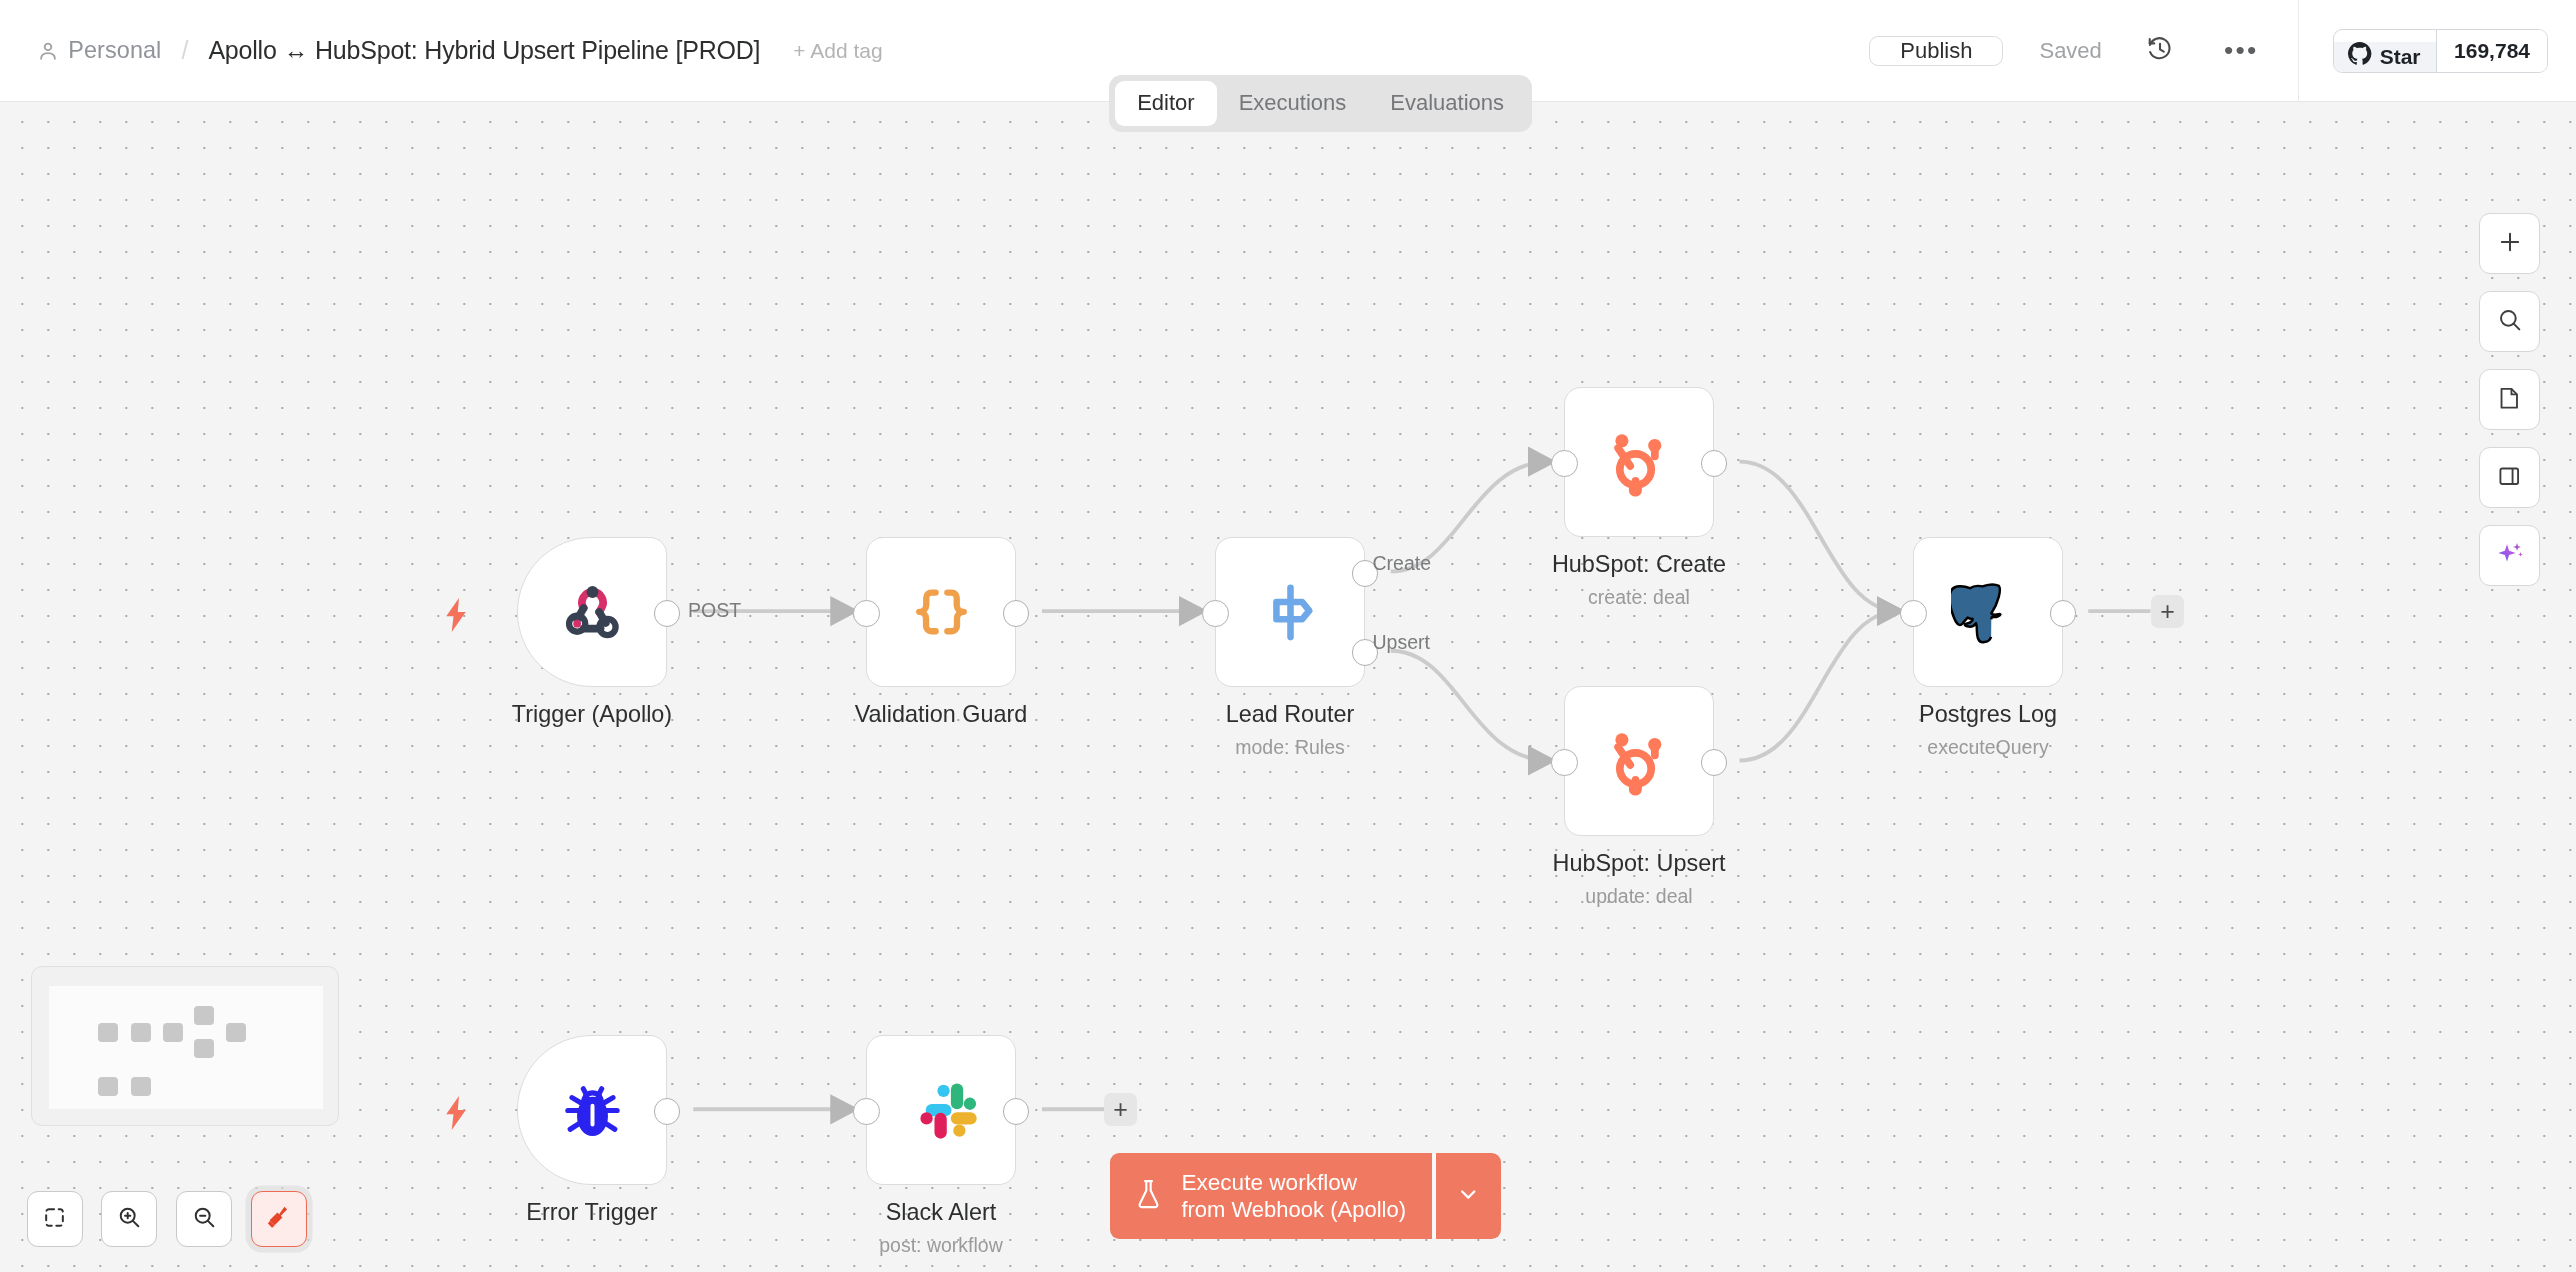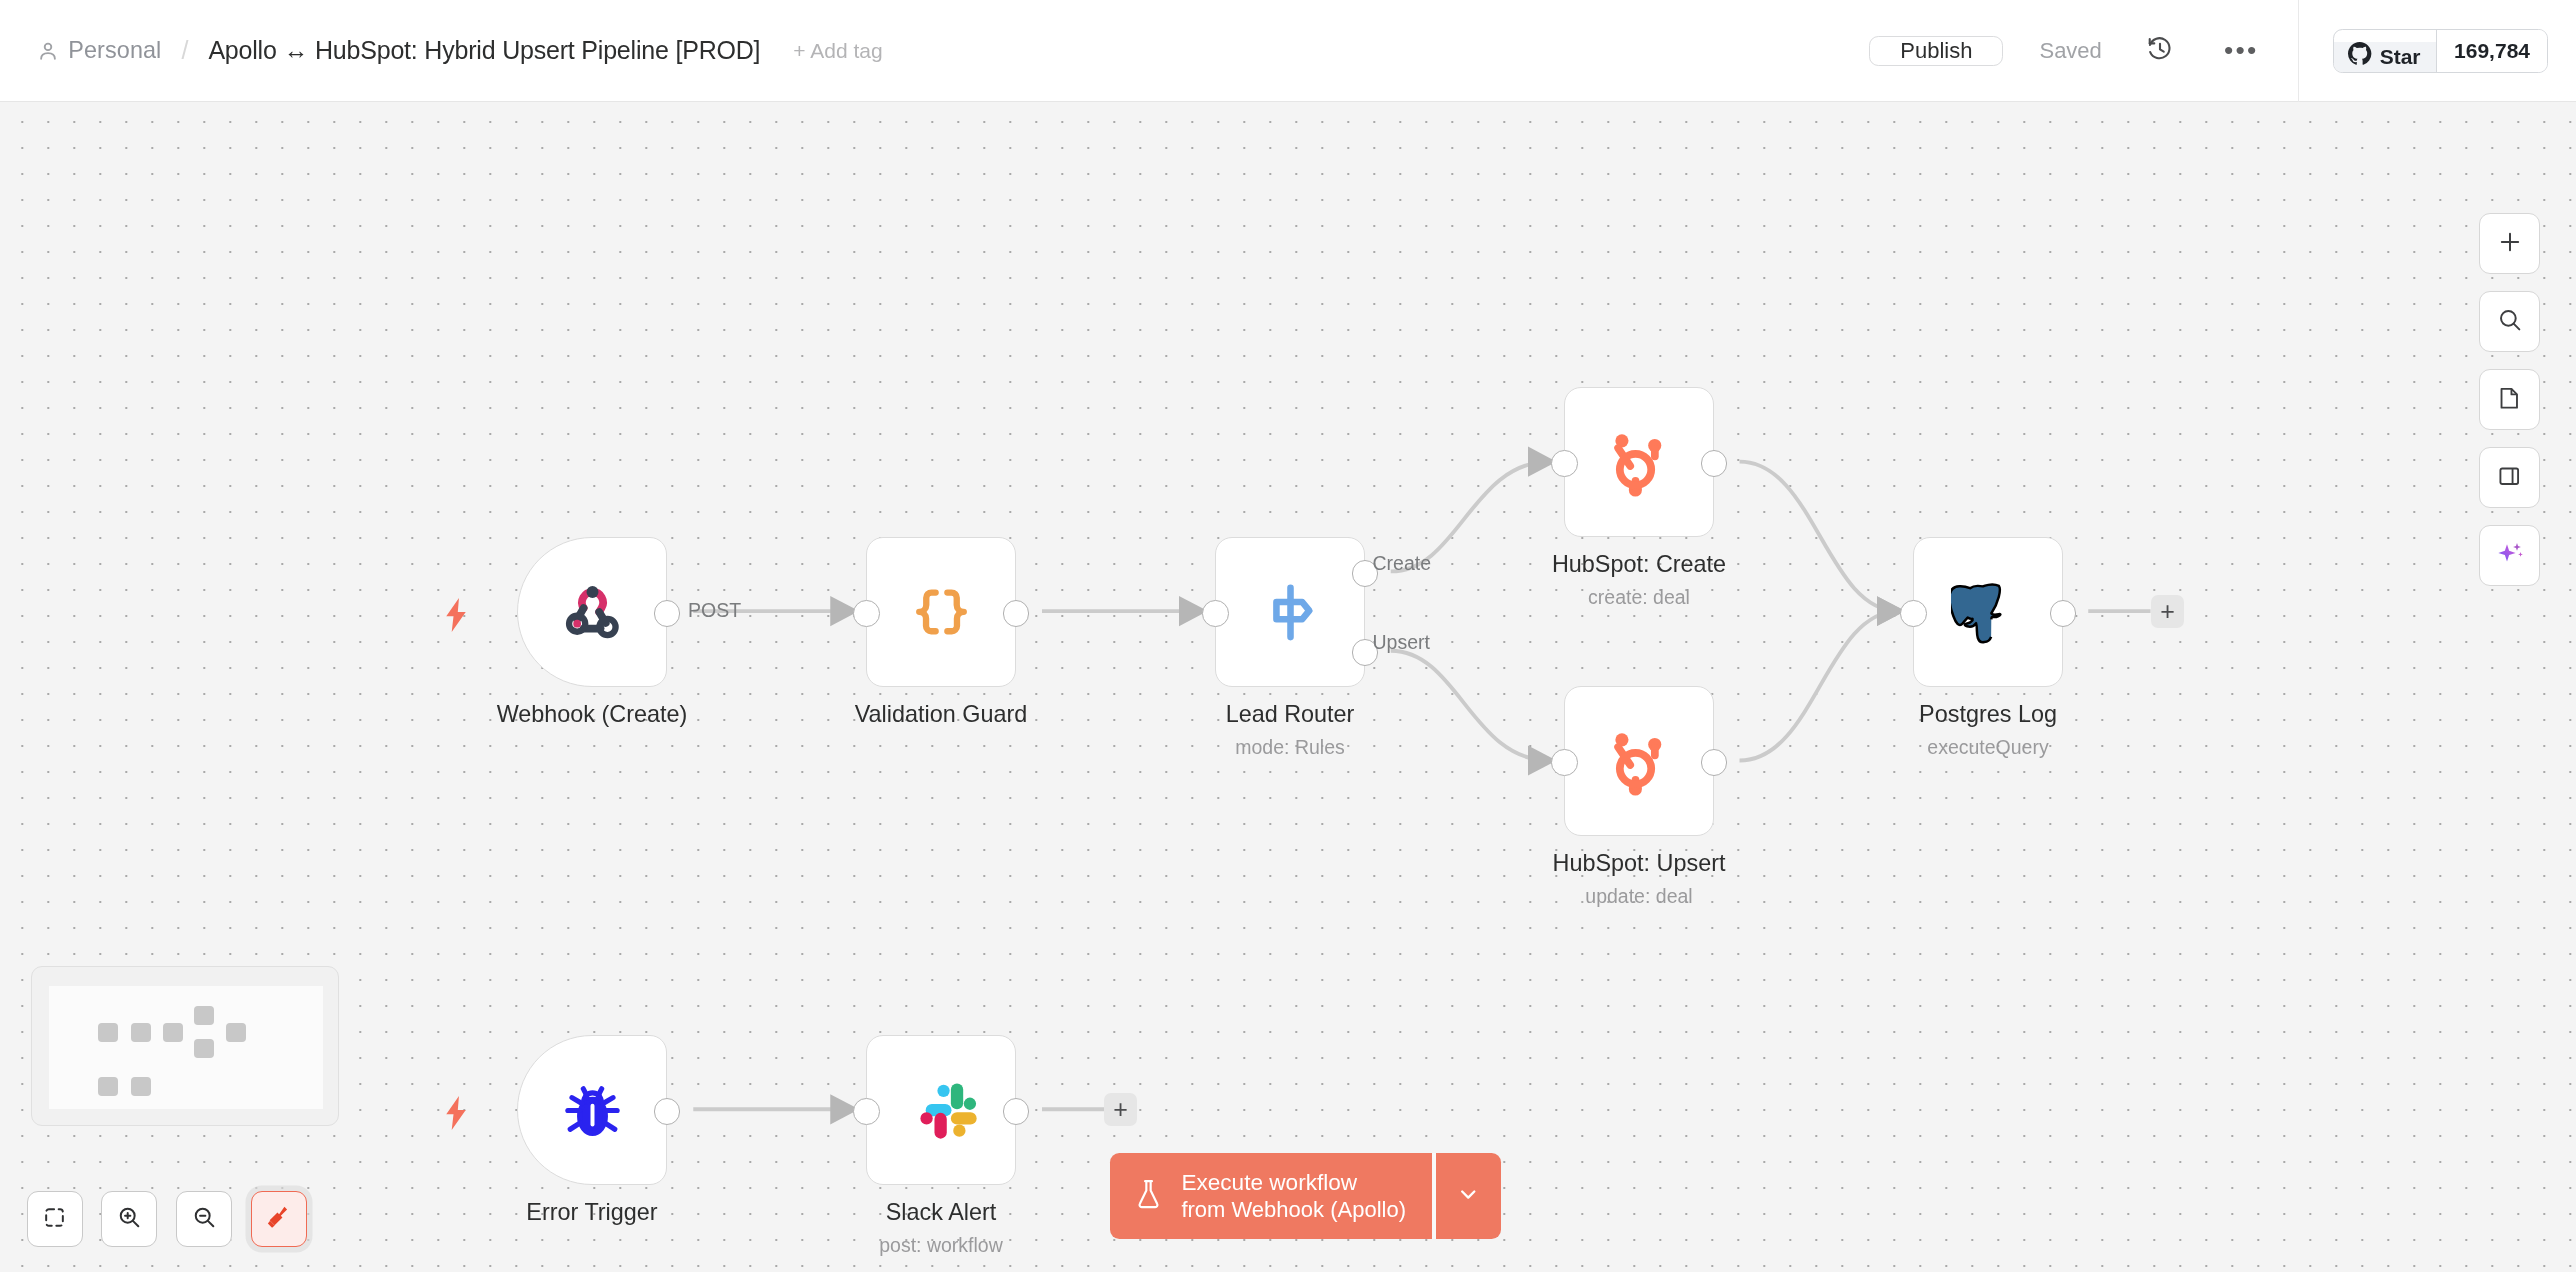--- a/index.html
+++ b/index.html
@@ -261,20 +261,25 @@
               3.95.29.25.54.73.54 1.48 0 1.07-.01 1.93-.01 2.2 0 .21.15.46.55.38A8.01 8.01 0 0 0 16 8c0-4.42-3.58-8-8-8z"></path>
             </svg>
           </span>
           <span>Star</span>
         </span>
         <span class="gh-count">169,784</span>
       </div>
     </div>
   </div>
 
+  <div class="tabbar">
+    <button class="tab active">Editor</button>
+    <button class="tab">Executions</button>
+    <button class="tab">Evaluations</button>
+  </div>
 
   <div class="canvas">
     <div class="flow">
 
       <svg class="edges" viewBox="0 0 3308 1503" width="2576" height="1170">
         <defs>
           <marker id="arw" markerWidth="9" markerHeight="9" refX="5.6" refY="4.5" orient="auto">
             <path d="M0,0.6 L7.4,4.5 L0,8.4 z" fill="#b6b6b6"></path>
           </marker>
         </defs>
@@ -323,21 +328,21 @@
               </g>
               <circle cx="32" cy="14.5" r="5.1" fill="#374151"></circle>
               <circle cx="18.9" cy="41.5" r="6.9" fill="none" stroke="#374151" stroke-width="5.4"></circle>
               <circle cx="18.9" cy="41.5" r="3.3" fill="#d6306a"></circle>
               <circle cx="44.8" cy="44.4" r="6.9" fill="none" stroke="#374151" stroke-width="5.4"></circle>
               <circle cx="38.6" cy="45.7" r="3.6" fill="#374151"></circle>
             </svg>
           </span>
           <span class="ep out"></span>
         </div>
-        <div class="node-label">Webhook (Create)</div>
+        <div class="node-label">Trigger (Apollo)</div>
       </div>
 
       <div class="node" style="left:866px; top:435px;">
         <div class="node-box">
           <span class="node-icon">
             <svg width="75" height="75" viewBox="0 0 64 64" fill="none" stroke="#f0a04b" stroke-width="5.4" stroke-linecap="round" stroke-linejoin="round">
               <path d="M27 15h-3.6a4.4 4.4 0 0 0-4.4 4.4v6.2c0 3.2-2.6 5.8-5.8 5.8h-.2c3.2 0 5.8 2.6 5.8 5.8v6.4A4.4 4.4 0 0 0 23.4 48H27"></path>
               <path d="M37 15h3.6a4.4 4.4 0 0 1 4.4 4.4v6.2c0 3.2 2.6 5.8 5.8 5.8h.2c-3.2 0-5.8 2.6-5.8 5.8v6.4A4.4 4.4 0 0 1 40.6 48H37"></path>
             </svg>
           </span>

